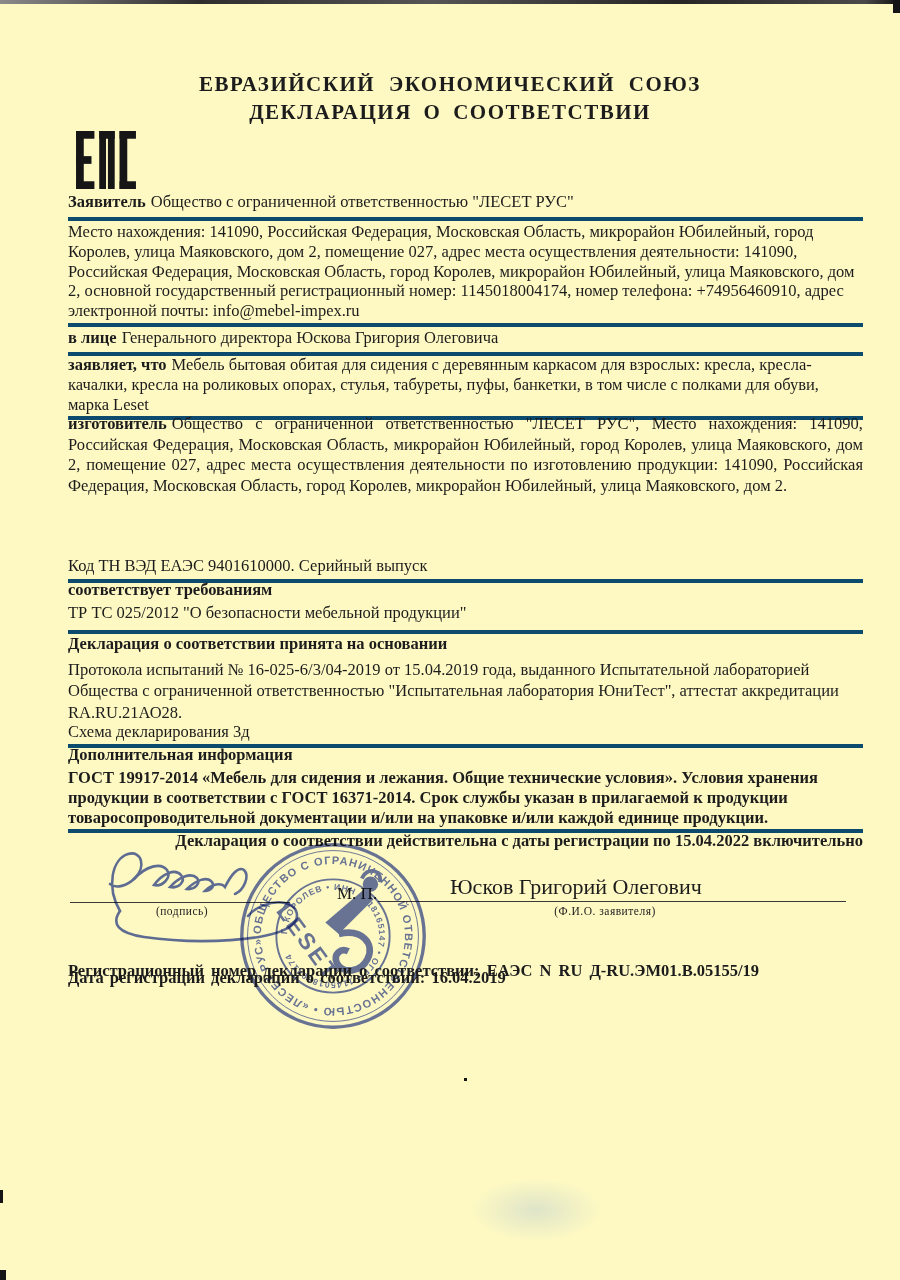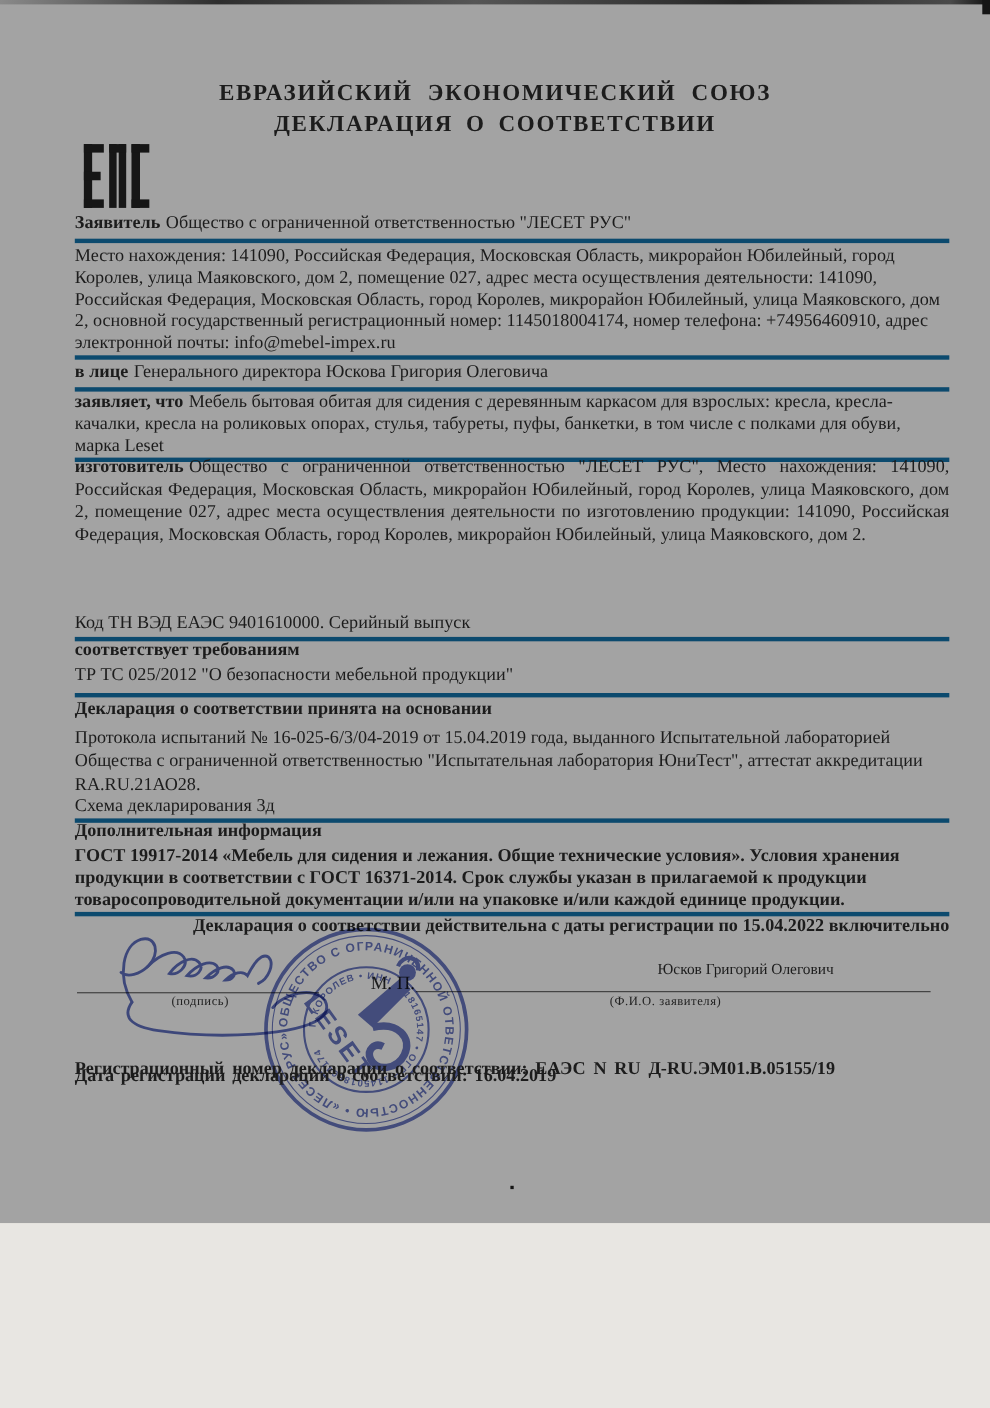--- a/index.html
+++ b/index.html
@@ -1,18 +1,18 @@
 <!DOCTYPE html>
 <html><head>
 <meta charset="utf-8">
 <style>
   html,body{margin:0;padding:0;background:#e8e6e2;}
   .page{
-    position:relative;width:900px;height:1112px;margin:0 auto;
-    background:#a3a3a3;overflow:hidden;
+    position:relative;width:900px;height:1280px;margin:0 auto;
+    background:#fef9c3;overflow:hidden;
     font-family:"Liberation Serif","DejaVu Serif",serif;
     color:#1c1c1c;
   }
   .sec{position:absolute;left:68px;width:795px;font-size:16.5px;line-height:20.5px;}
   .rule{border-bottom:4px solid #0c4a6e;}
   .b{font-weight:bold;}
   .lead{font-weight:bold;margin-right:5px;}
   .title{position:absolute;left:0;width:900px;text-align:center;font-weight:bold;
          font-size:21px;letter-spacing:1.5px;word-spacing:7px;}
   .just{text-align:justify;}
@@ -84,21 +84,21 @@
   <div class="sec rule" style="top:722px;padding-bottom:1px;">Схема декларирования 3д</div>
 
   <div class="sec b" style="top:745px;">Дополнительная информация</div>
   <div class="sec rule" style="top:768px;line-height:20px;padding-bottom:1px;font-weight:bold;">ГОСТ 19917-2014 «Мебель для сидения и лежания. Общие технические условия».  Условия хранения продукции в соответствии с ГОСТ 16371-2014. Срок службы указан в прилагаемой к продукции товаросопроводительной документации и/или на упаковке и/или каждой единице продукции.</div>
 
   <div class="sec b" style="top:831px;text-align:right;">Декларация о соответствии  действительна с даты регистрации по 15.04.2022 включительно</div>
 
   <div class="hline" style="left:70px;top:902px;width:220px;"></div>
   <div class="cap" style="left:112px;top:905px;width:140px;">(подпись)</div>
   <div style="position:absolute;left:305px;top:884px;font-size:17px;margin-left:32px;">М. П.</div>
-  <div style="position:absolute;left:408px;top:874px;width:350px;text-align:right;font-size:14px;">Юсков Григорий Олегович</div>
+  <div style="position:absolute;left:450px;top:874px;width:350px;text-align:left;font-size:22px;">Юсков Григорий Олегович</div>
   <div class="hline" style="left:378px;top:901px;width:468px;"></div>
   <div class="cap" style="left:455px;top:905px;width:300px;">(Ф.И.О.  заявителя)</div>
 
   <svg style="position:absolute;left:58px;top:845px;mix-blend-mode:multiply;opacity:.85;" width="310" height="120" viewBox="0 0 310 120">
     <g fill="none" stroke="#4356b4" stroke-width="2.6" stroke-linecap="round">
       <path d="M 62 66 C 48 42 54 14 70 9 C 84 5 88 22 77 33 C 69 41 58 44 52 39"></path>
       <path d="M 76 34 C 88 21 103 17 109 25 C 114 33 104 42 96 40 C 104 29 117 23 123 30 C 128 36 121 44 112 42 C 121 32 133 27 139 33 C 143 38 137 45 129 44 C 138 35 149 31 154 37 C 157 41 153 46 147 46 C 154 39 163 37 167 42 C 173 30 180 21 186 25 C 192 31 186 45 177 49"></path>
       <path d="M 62 66 C 53 79 60 88 86 92 C 142 100 212 96 233 81 C 243 73 240 61 227 58 C 213 55 196 63 190 71"></path>
     </g>
   </svg>

